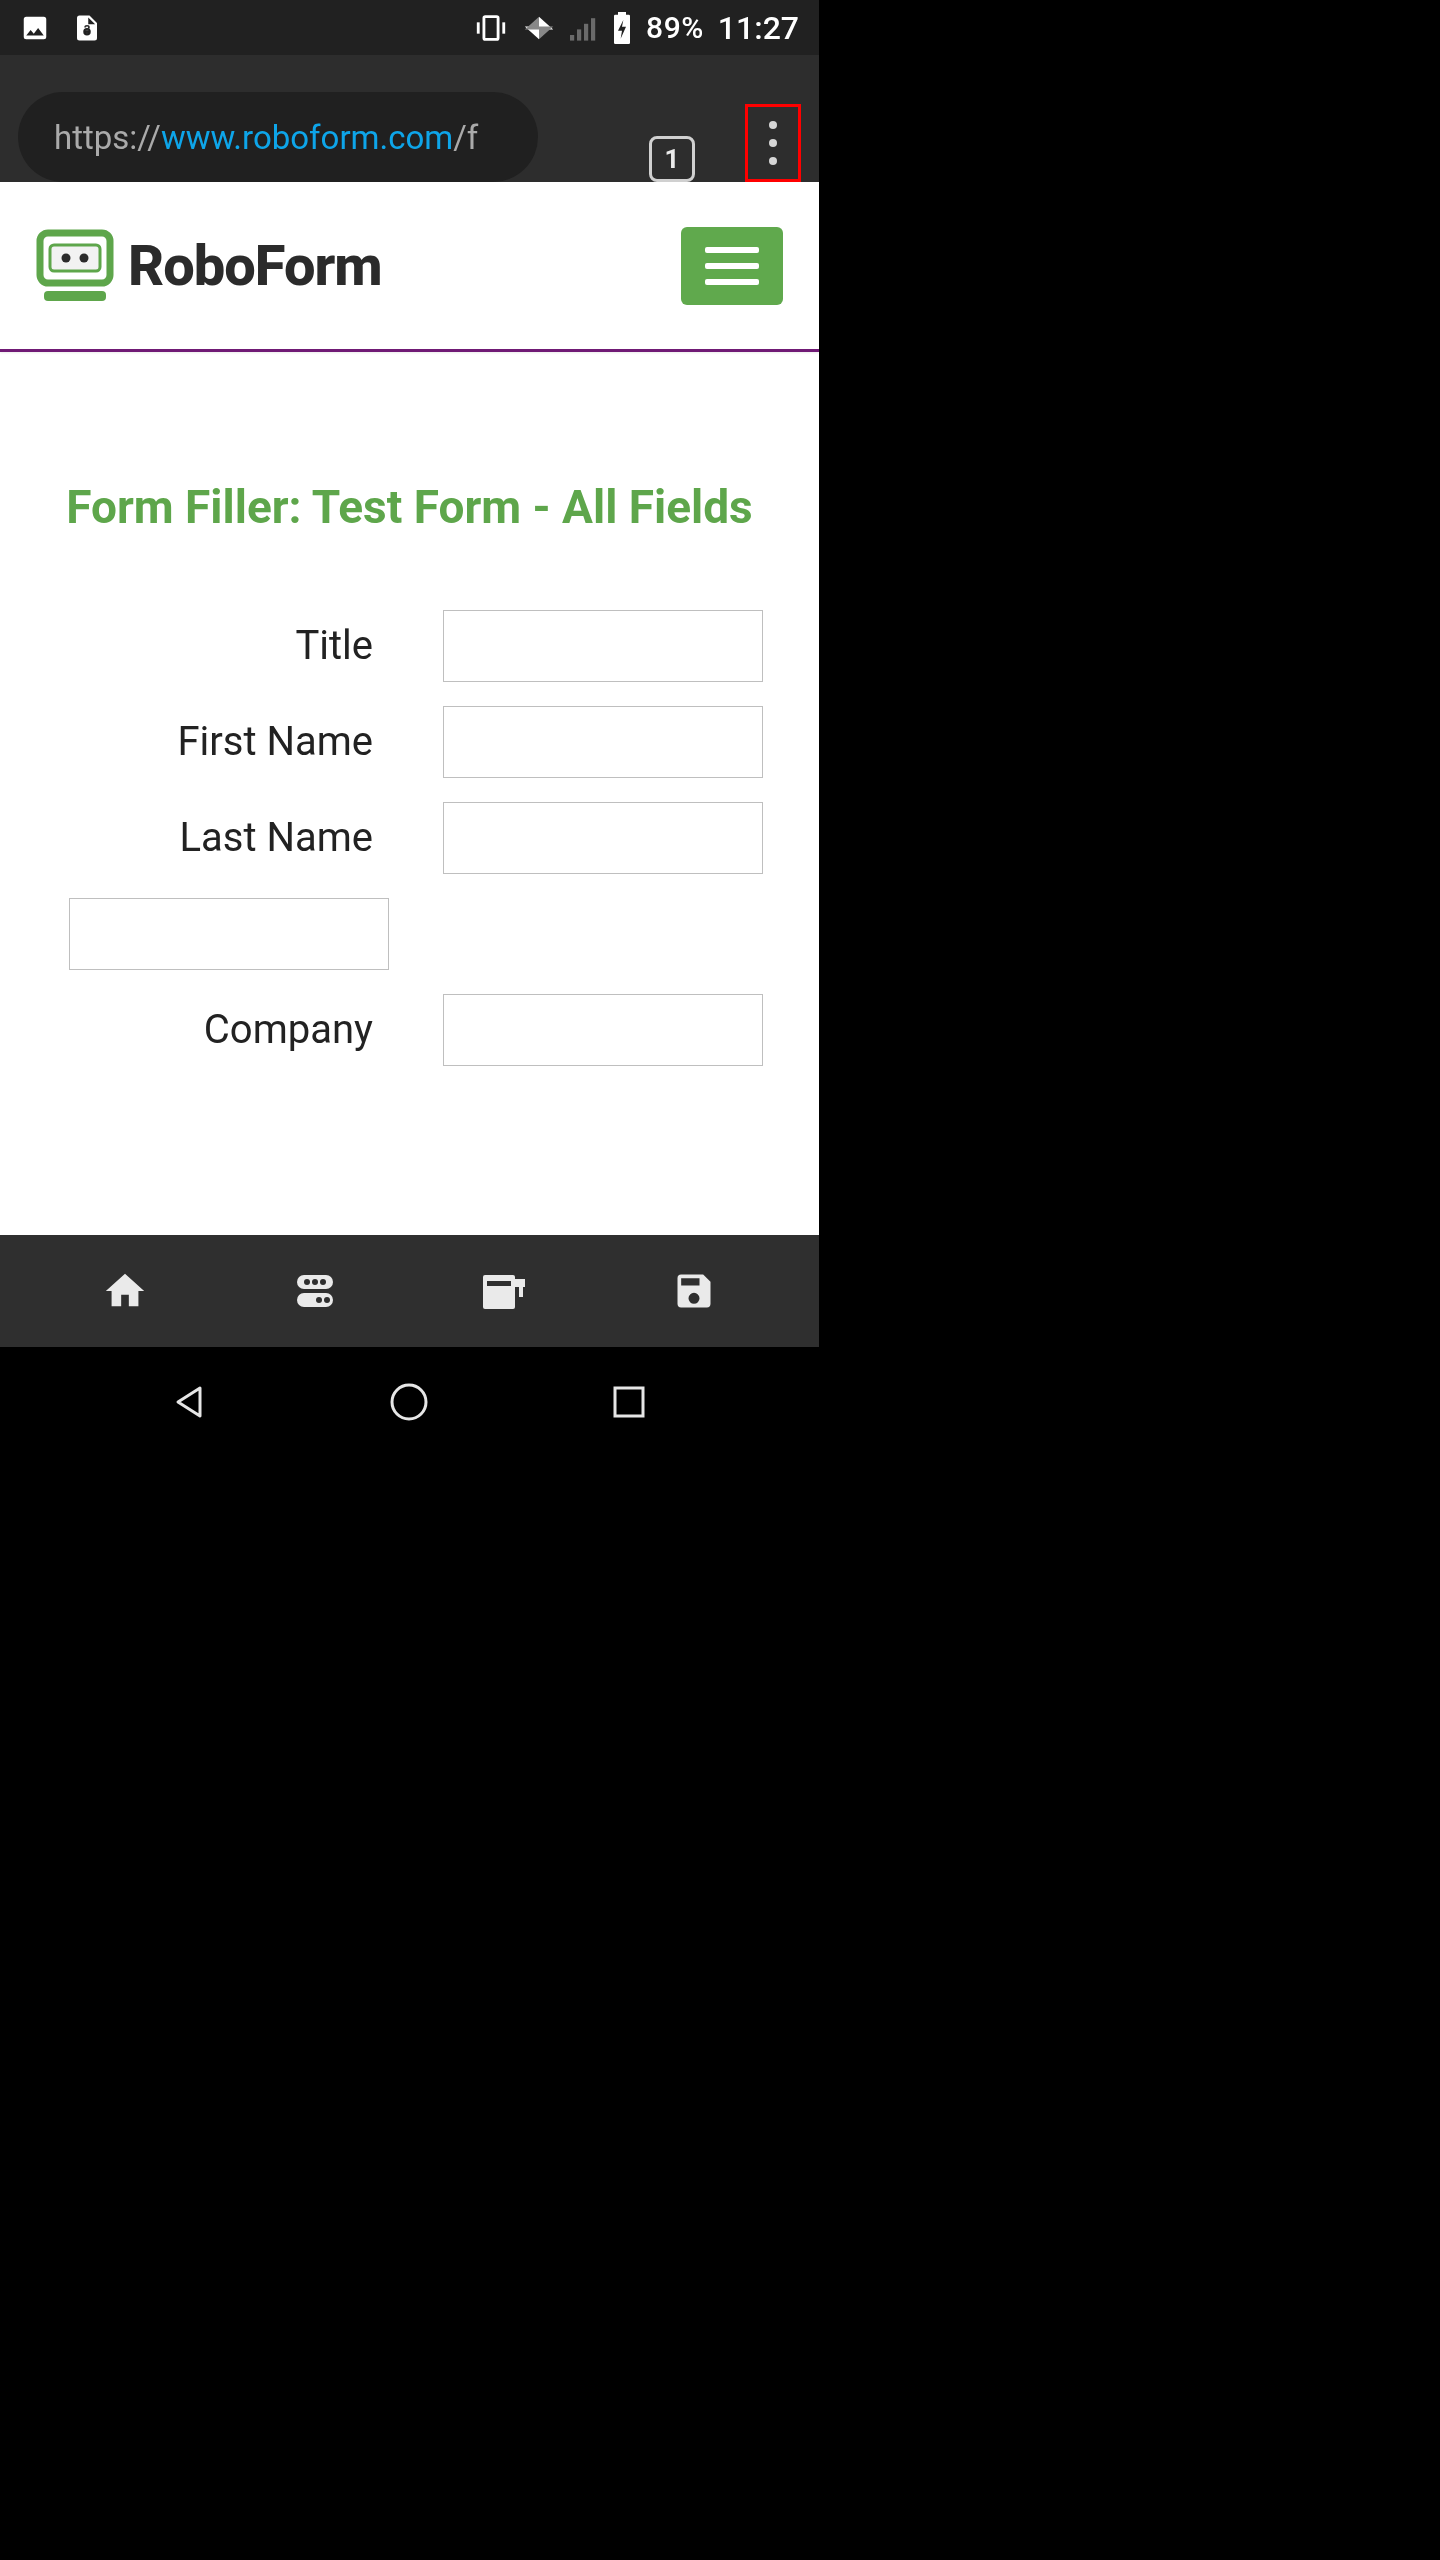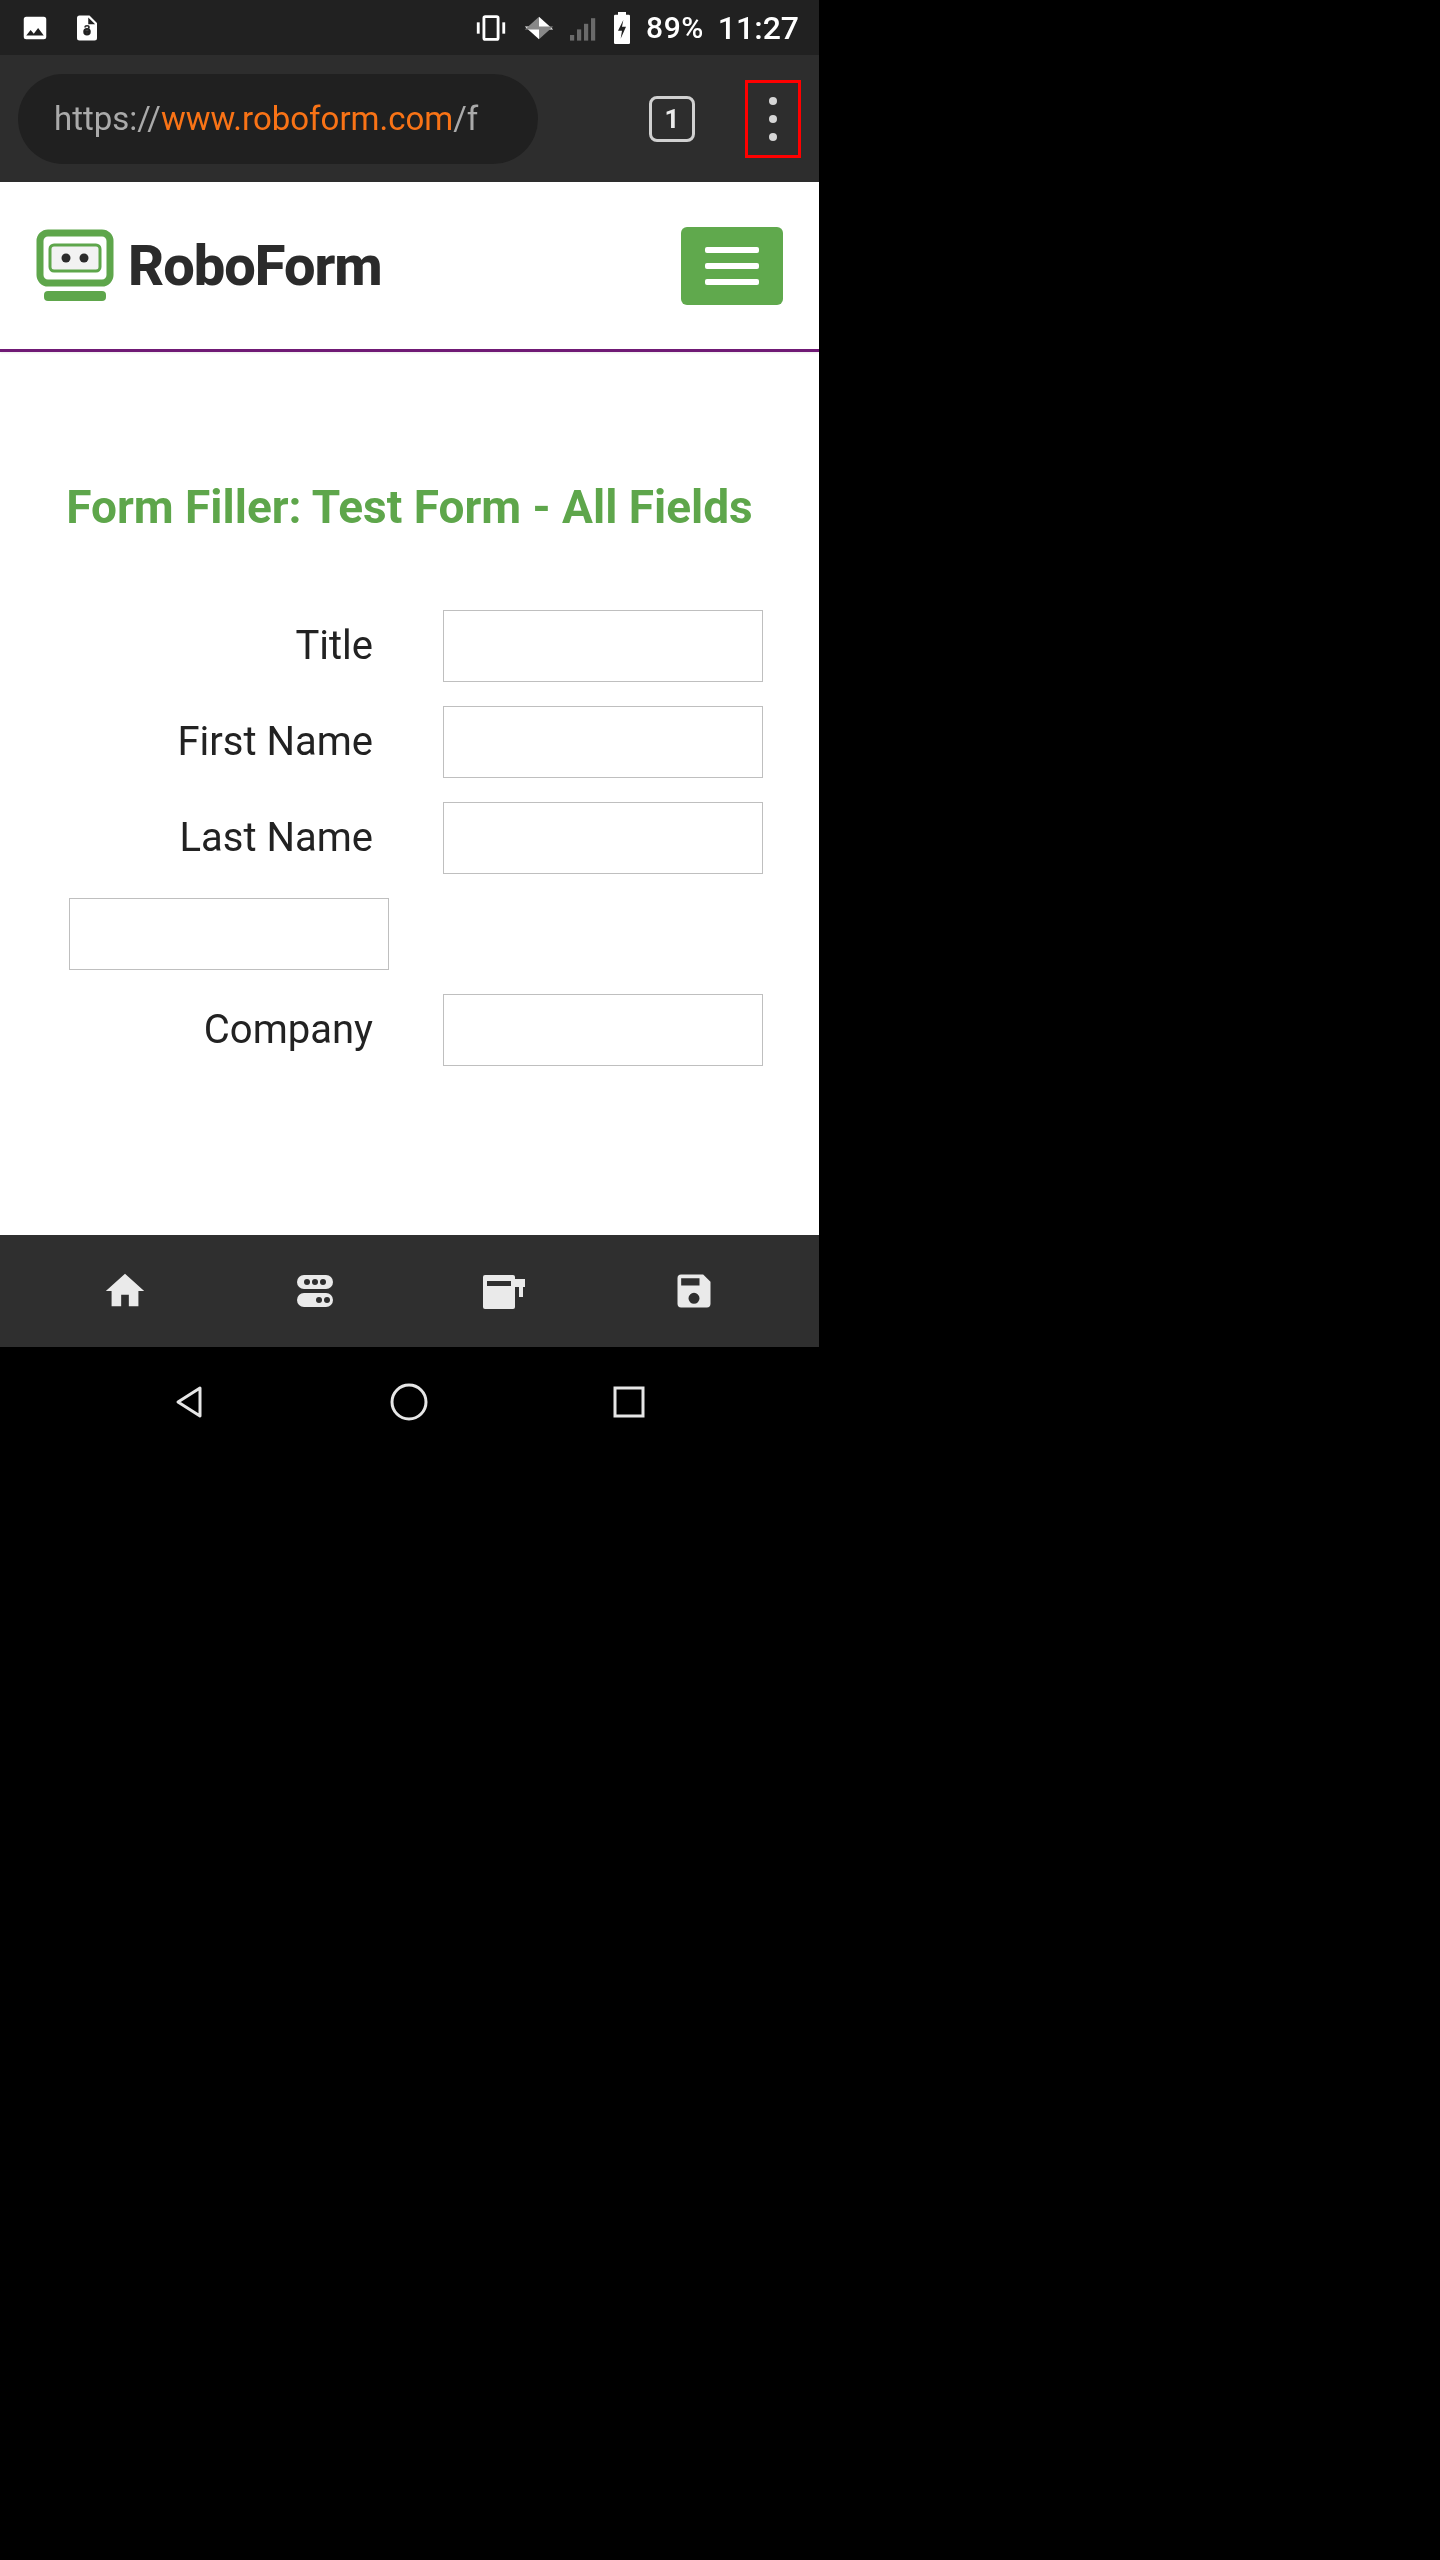--- a/index.html
+++ b/index.html
@@ -18,39 +18,39 @@
 .status-left { display: flex; gap: 22px; align-items: center; }
 .status-right { display: flex; gap: 14px; align-items: center; font-size: 30px; font-weight: 500; }
 .status-right .pct { letter-spacing: 0.5px; }
 .status-right .clock { font-size: 32px; }
 
 
 .browser-bar {
   height: 127px;
   background: #2d2d2d;
   display: flex;
-  align-items: center;
+  align-items: flex-end;
   padding: 0 18px;
   gap: 24px;
 }
 .url-pill {
   flex: 0 0 520px;
   height: 90px;
   background: #202020;
   border-radius: 45px;
   display: flex;
   align-items: center;
   padding: 0 36px;
   color: #c9c9c9;
   font-size: 33px;
   overflow: hidden;
   white-space: nowrap;
 }
 .url-pill .https { color: #aaaaaa; }
-.url-pill .domain { color: #f97316; }
+.url-pill .domain { color: #0ea5e9; }
 .browser-spacer { flex: 1; }
 .tab-count {
   width: 46px;
   height: 46px;
   border: 3px solid #d0d0d0;
   border-radius: 8px;
   color: #eaeaea;
   font-size: 26px;
   font-weight: 700;
   display: flex;

